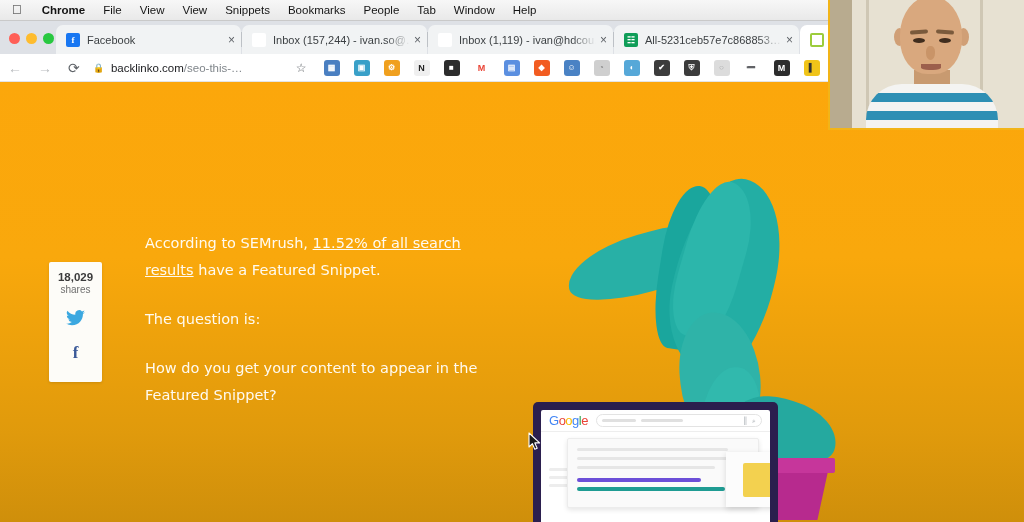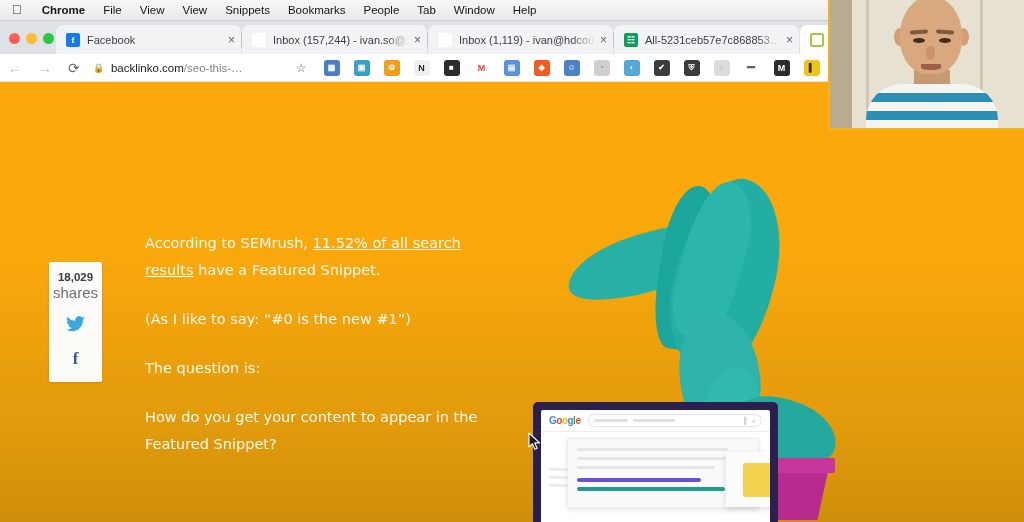--- a/index.html
+++ b/index.html
@@ -113,21 +113,21 @@
     font-family: "DejaVu Sans", sans-serif;
   }
 
   .share-widget {
     position: absolute; left: 49px; top: 180px; width: 53px; height: 120px;
     background: #fdfcf8; border-radius: 2px;
     box-shadow: 0 1px 3px rgba(0,0,0,0.12);
     display: flex; flex-direction: column; align-items: center; padding-top: 9px;
   }
   .share-count { font-size: 11.5px; font-weight: bold; color: #3b3b3b; }
-  .share-label { font-size: 15px; color: #6f6f6f; margin-top: 1px; text-align: center; }
+  .share-label { font-size: 10px; color: #6f6f6f; margin-top: 1px; text-align: center; }
   .share-icon { margin-top: 15px; font-size: 17px; line-height: 1; }
   .share-icon.tw { color: #3ba8e0; }
   .share-icon.fb { color: #3b5998; font-family: "Liberation Serif", serif; font-weight: bold; }
 
   .copy { position: absolute; left: 145px; top: 148px; width: 350px; }
   .copy p {
     font-size: 14.5px; line-height: 27px; color: #fffaf0; margin-bottom: 22px;
     font-family: "DejaVu Sans", sans-serif; font-weight: 400;
   }
   .copy a { color: #fffaf0; text-decoration: underline; }
@@ -183,21 +183,21 @@
     background: #2b1f4e; border-radius: 5px; padding: 8px;
   }
   .screen-in {
     width: 100%; height: 100%; background: #ffffff; border-radius: 2px;
     overflow: hidden; position: relative;
   }
   .g-bar {
     display: flex; align-items: center; height: 22px; padding: 0 8px;
     border-bottom: 1px solid #eeeeee;
   }
-  .g-logo { font-size: 10px; font-weight: bold; letter-spacing: -0.5px; }
+  .g-logo { font-size: 13px; font-weight: normal; letter-spacing: -0.5px; }
   .g-logo .b { color: #4285f4; } .g-logo .r { color: #ea4335; }
   .g-logo .y { color: #fbbc05; } .g-logo .g { color: #34a853; }
   .g-input {
     flex: 1; height: 13px; margin-left: 8px; border: 1px solid #e3e3e3;
     border-radius: 7px; display: flex; align-items: center; padding: 0 5px; gap: 5px;
   }
   .g-ph { height: 3px; background: #e0e0e0; border-radius: 2px; }
   .g-icons { margin-left: auto; display: flex; gap: 4px; align-items: center; }
   .g-icons span { font-size: 7px; color: #9aa0a6; }
   .g-body { position: relative; padding: 6px 8px; }
@@ -367,21 +367,20 @@
       <div class="share-icon tw">
         <svg width="19" height="16" viewBox="0 0 24 20" aria-hidden="true">
             <path fill="#3ba8e0" d="M24 2.6a9.6 9.6 0 0 1-2.8.8A4.9 4.9 0 0 0 23.3.6a9.7 9.7 0 0 1-3.1 1.2A4.85 4.85 0 0 0 11.8 6a13.8 13.8 0 0 1-10-5.1 4.85 4.85 0 0 0 1.5 6.5 4.8 4.8 0 0 1-2.2-.6v.06a4.85 4.85 0 0 0 3.9 4.75 4.9 4.9 0 0 1-2.2.08 4.85 4.85 0 0 0 4.5 3.37A9.7 9.7 0 0 1 0 17.1a13.7 13.7 0 0 0 7.5 2.2c9 0 13.9-7.4 13.9-13.9v-.63A9.9 9.9 0 0 0 24 2.6z"></path>
           </svg>
       </div>
       <div class="share-icon fb">f</div>
     </div>
 
     <div class="copy">
       <p><span>According to SEMrush, </span><a href="#">11.52% of all search results</a><span> have a Featured Snippet.</span></p>
-      <p>(As I like to say: “#0 is the new #1”)</p>
       <p>The question is:</p>
       <p>How do you get your content to appear in the Featured Snippet?</p>
     </div>
 
     <div class="illus">
       <div class="leaf l4"></div>
       <div class="leaf l1"></div>
       <div class="leaf l2"></div>
       <div class="leaf l1b"></div>
       <div class="leaf l3"></div>

